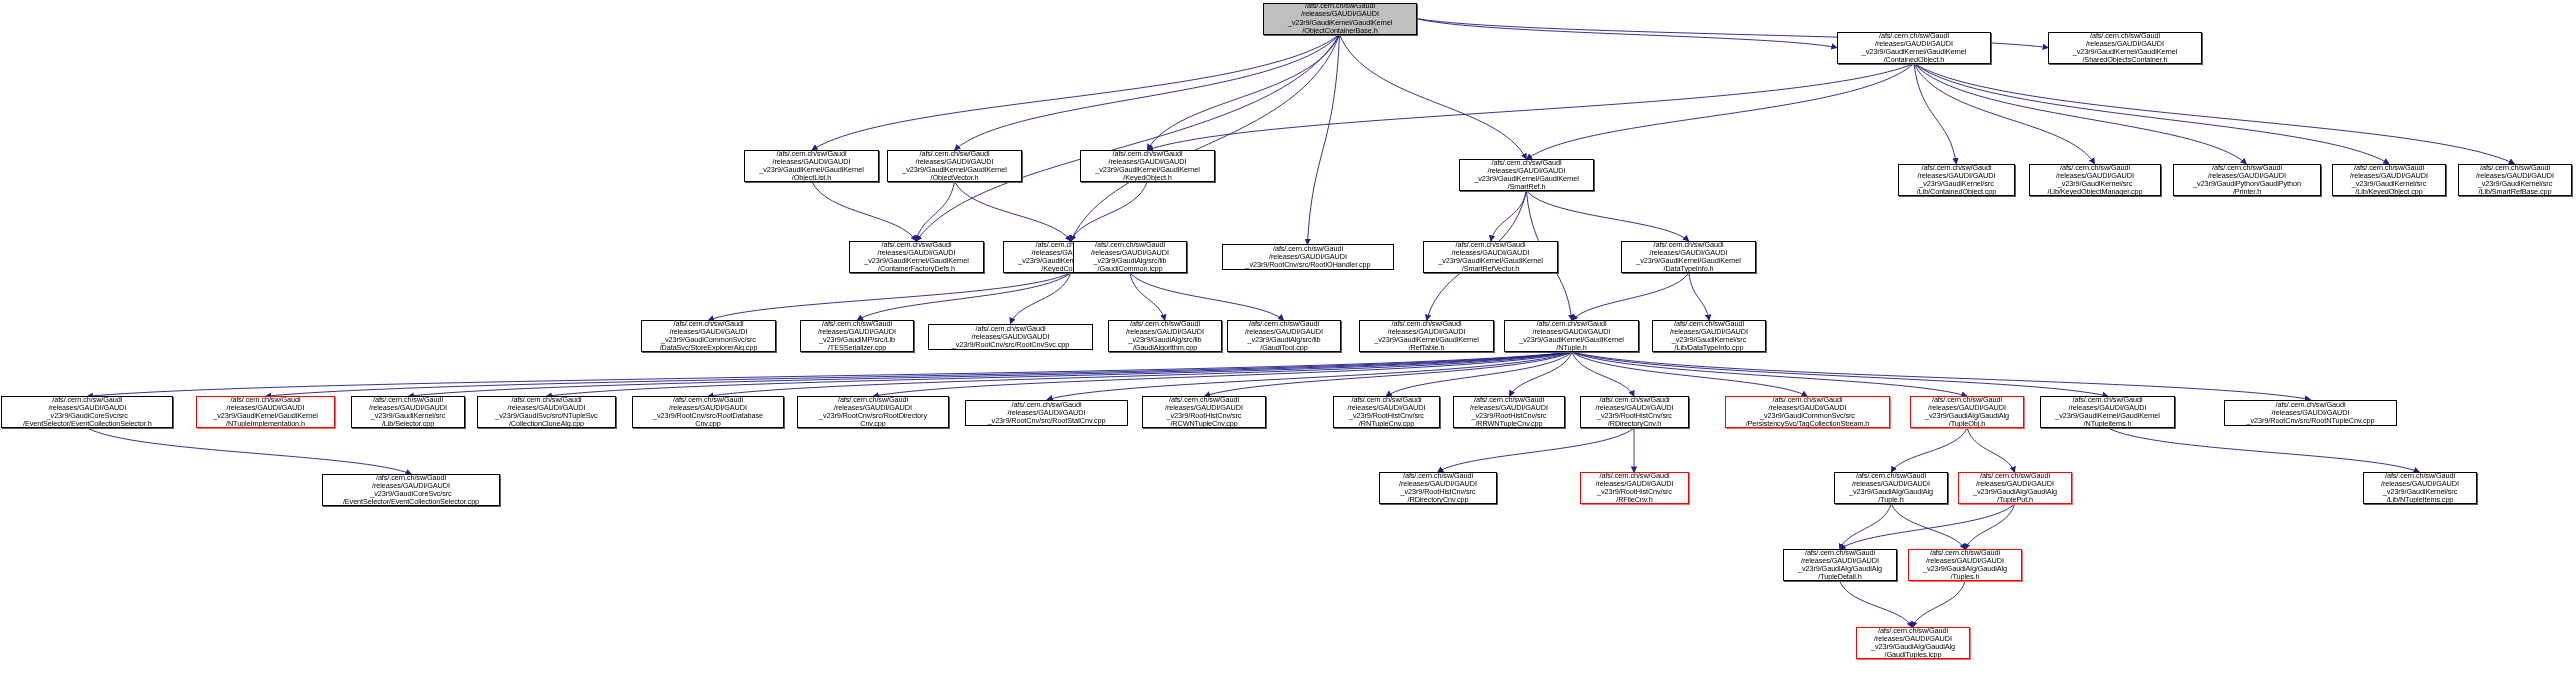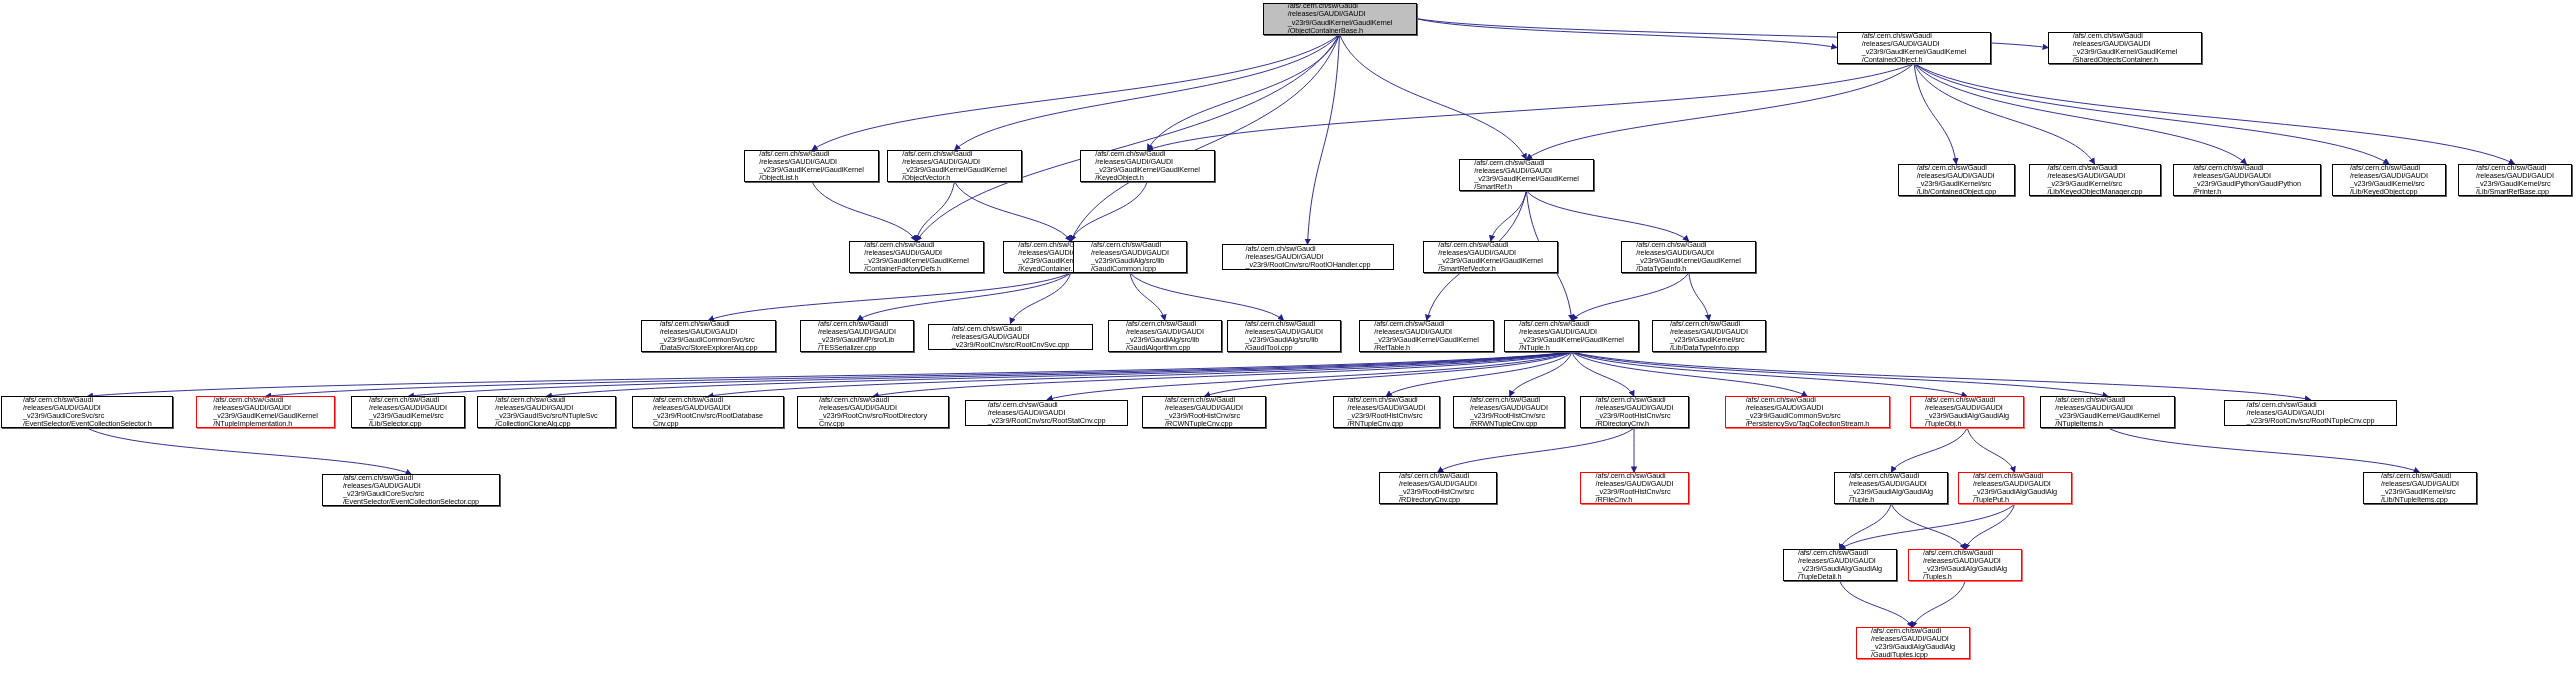--- a/index.html
+++ b/index.html
@@ -14,21 +14,21 @@
   }
   #edges{position:absolute;left:0;top:0;width:2576px;height:689px;pointer-events:none;}
   .node{
     position:absolute;
     box-sizing:border-box;
     background:#ffffff;
     border:0.7px solid #000000;
     display:flex;
     align-items:center;
     justify-content:center;
-    text-align:left;
+    text-align:center;
     line-height:1.12;
     color:#000000;
     font-size:7.3px;
     letter-spacing:-0.1px;
     padding:0.7px 2px;
     white-space:pre-line;
     box-shadow:1px 1px 0 0 #5a5a5a;
     z-index:5;
   }
   .node.root{

